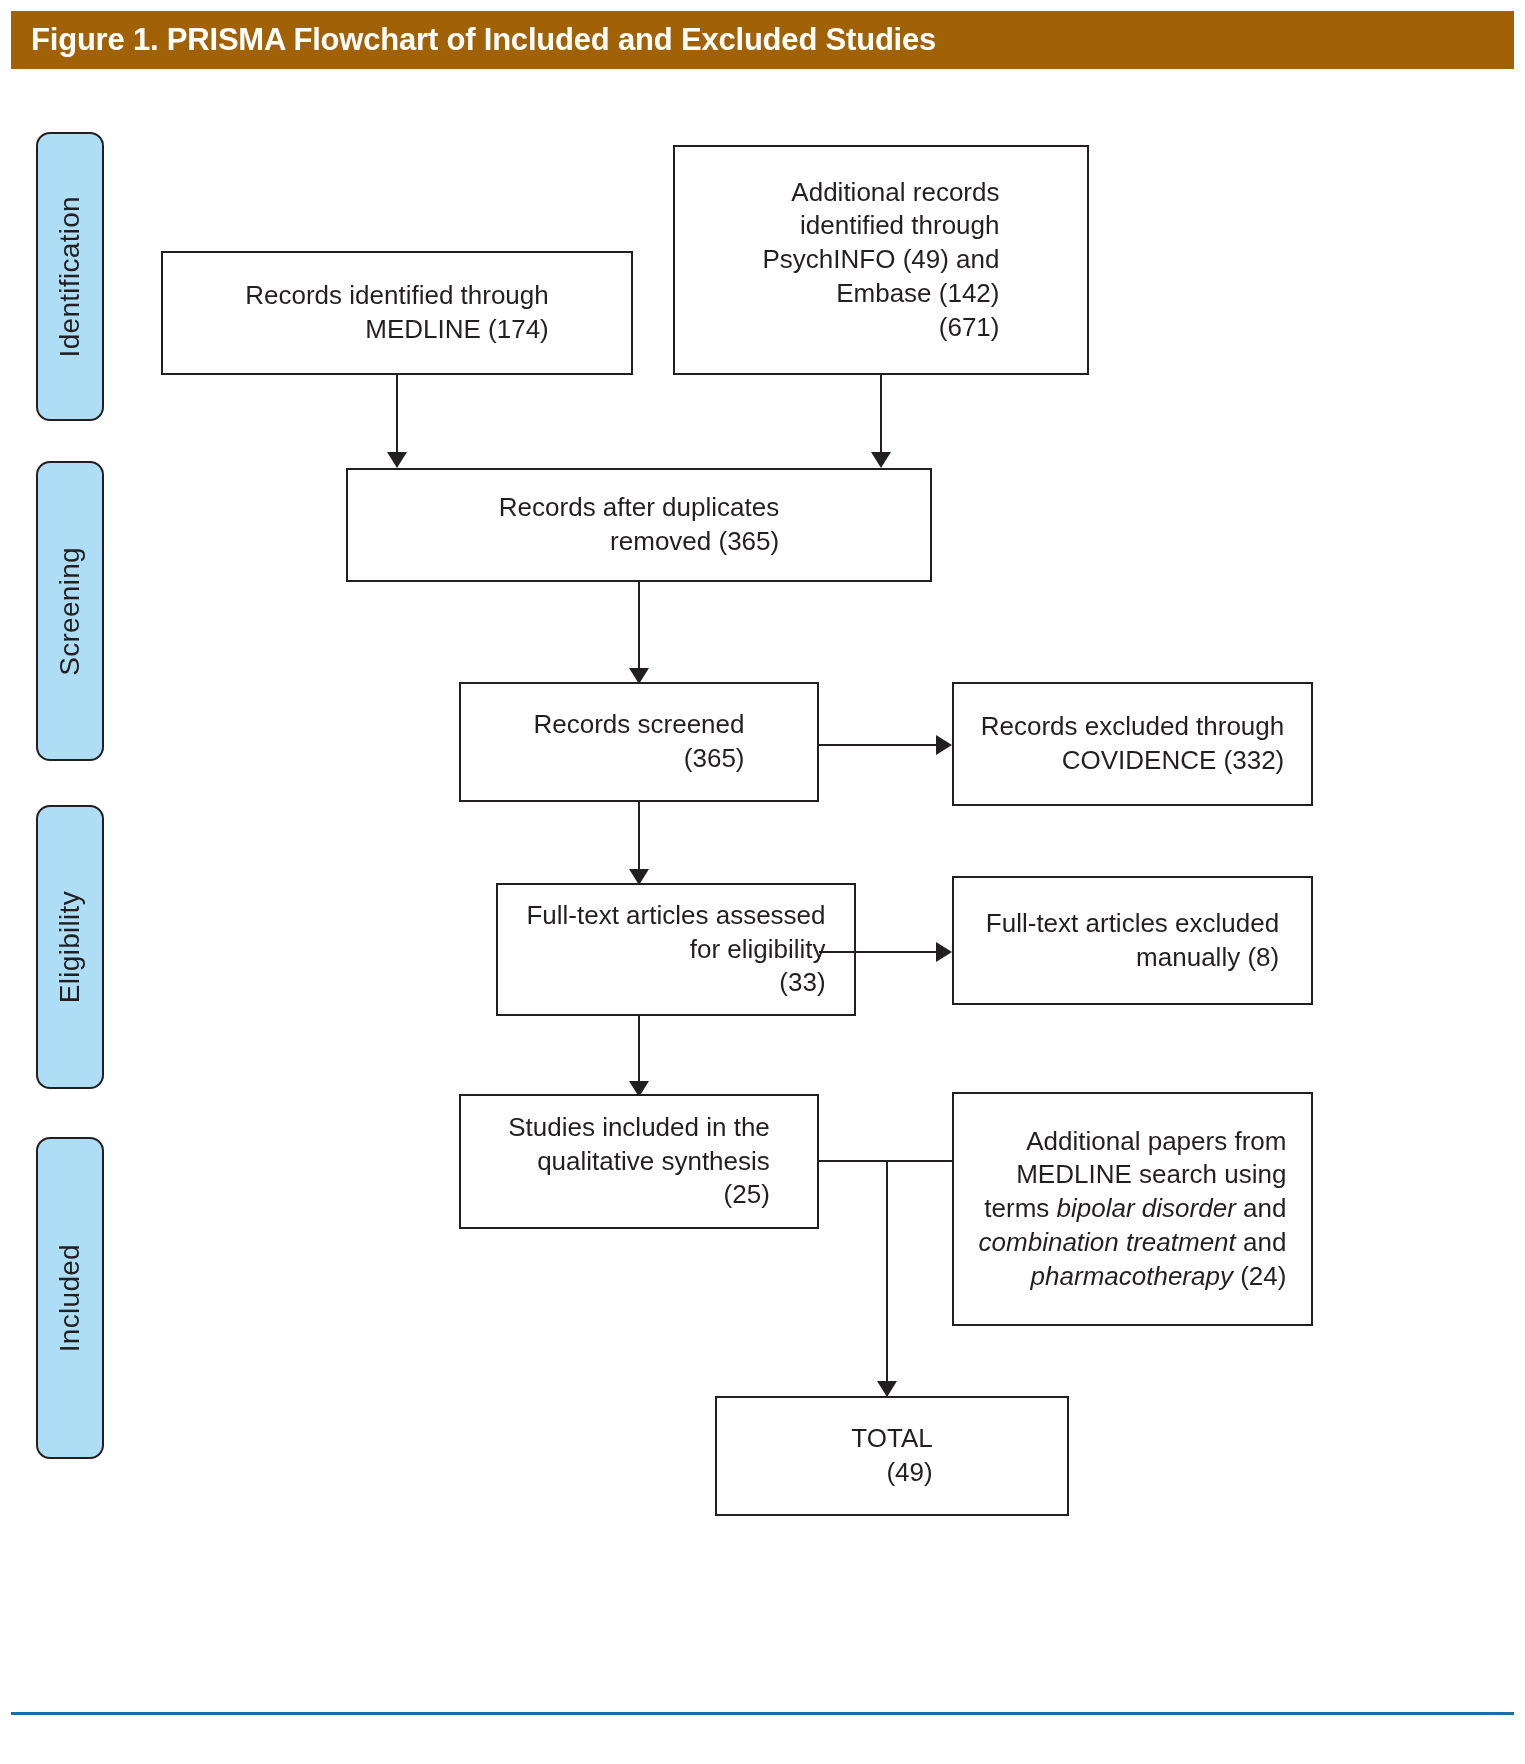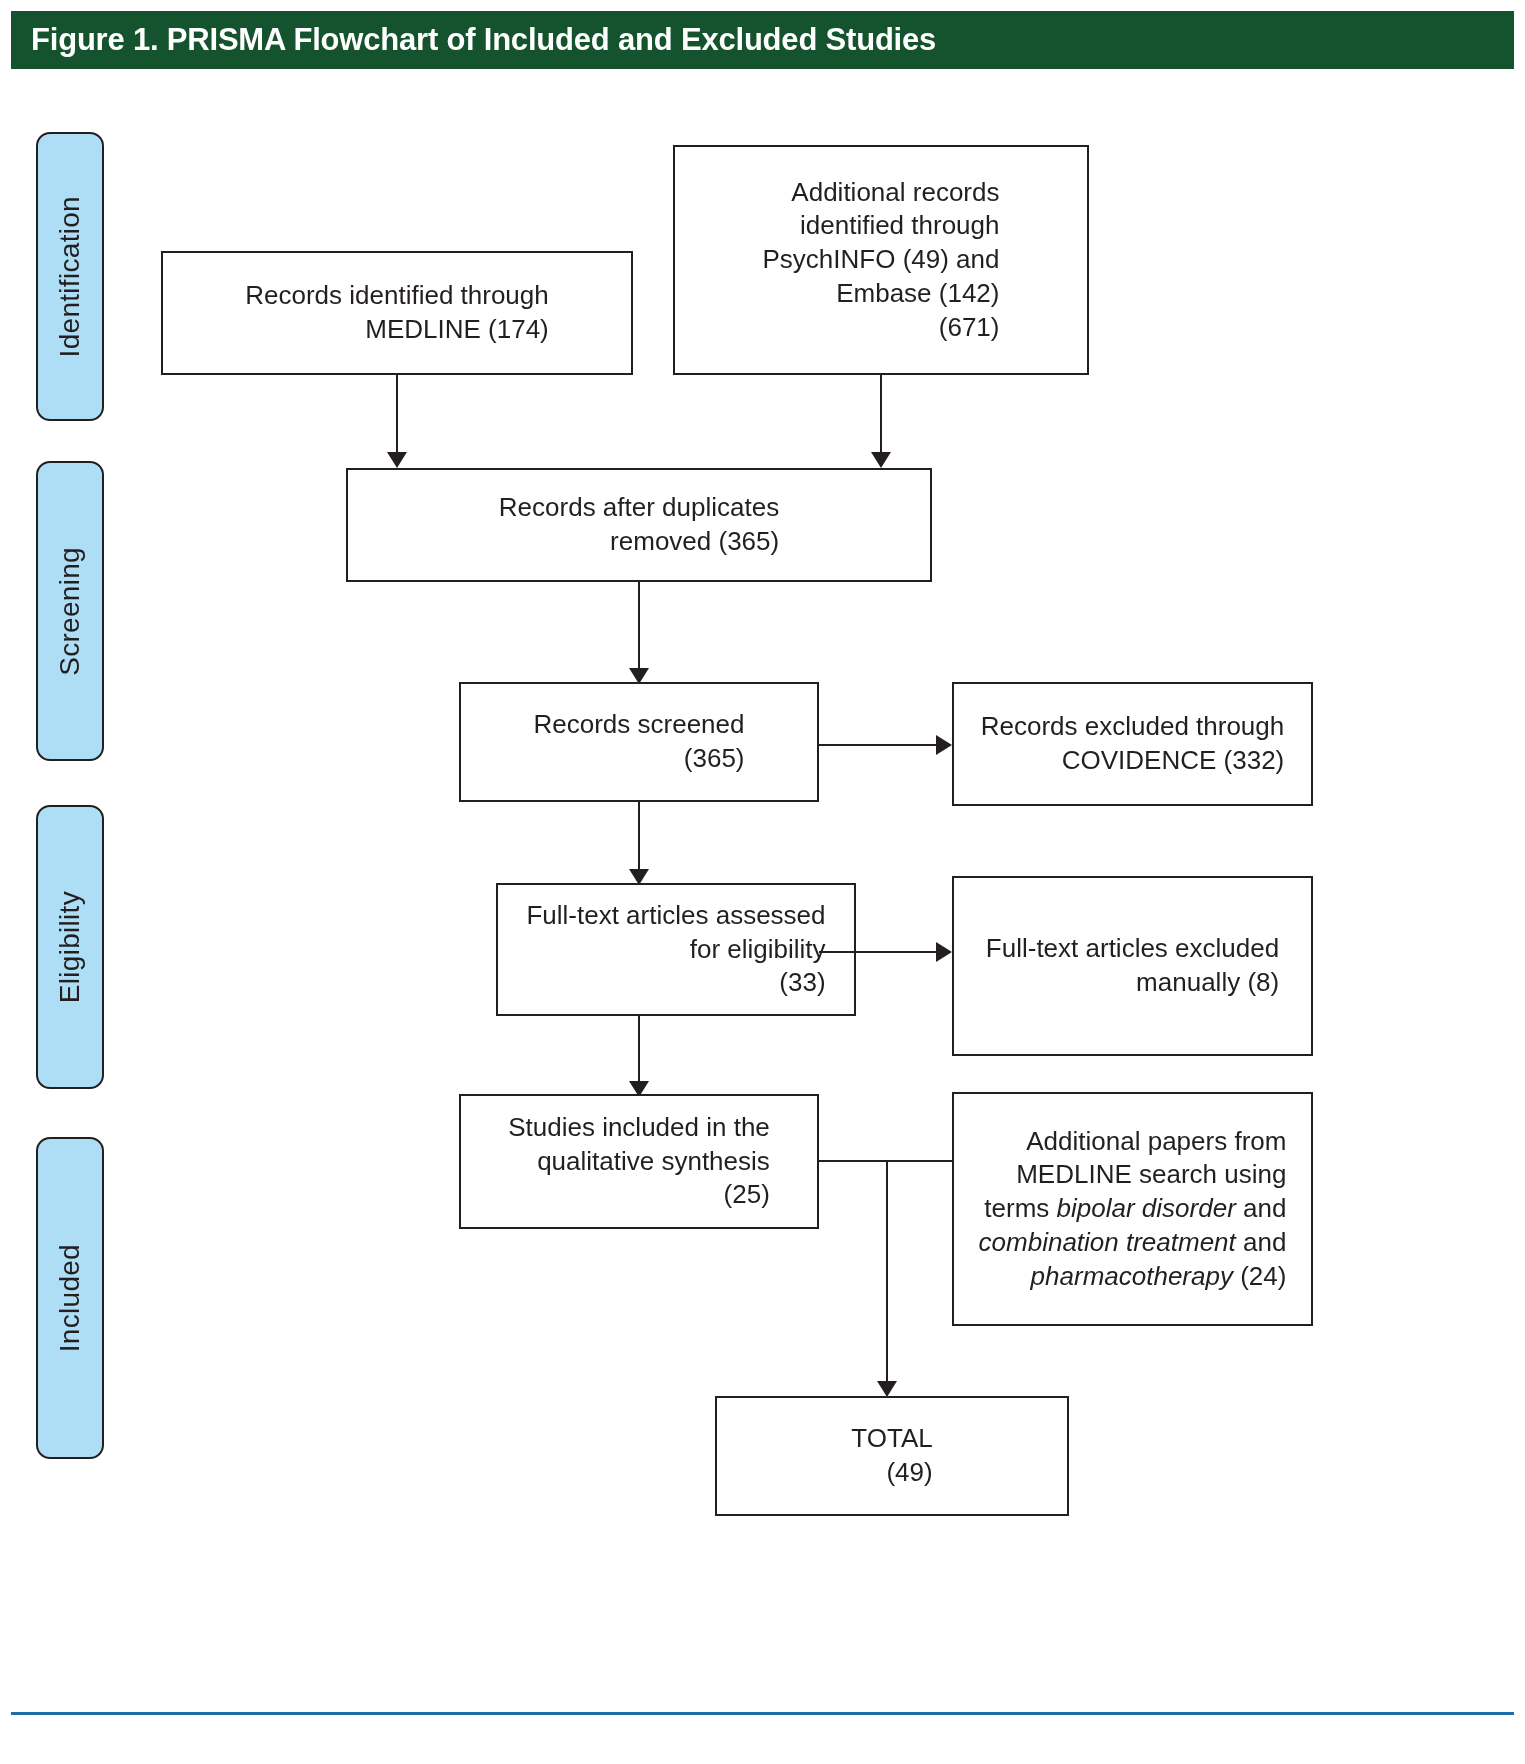--- a/index.html
+++ b/index.html
@@ -4,21 +4,21 @@
 <style>
   html,body{margin:0;padding:0;background:#ffffff;}
   body{
     width:1525px;height:1764px;position:relative;overflow:hidden;
     font-family:"Liberation Sans", sans-serif;
     -webkit-font-smoothing:antialiased;
   }
   
   #header-bar{
     position:absolute;left:11px;top:11px;width:1503px;height:58px;
-    background:#14532d;
+    background:#a16207;
     display:flex;align-items:center;
   }
   #header-title{
     color:#ffffff;font-size:31px;font-weight:bold;letter-spacing:-0.2px;
     padding-left:20px;white-space:nowrap;
   }
   
   .stage-box{
     position:absolute;
     background:#addef5;
@@ -142,21 +142,21 @@
 <div class="arrow-down" style="left:629px;top:869px;"></div>
 
 <div class="flow-box" style="left:459px;top:883px;width:360px;height:133px;margin-left:37px;">
   <div class="flow-text">
     <span>Full-text articles assessed</span><br>
     <span>for eligibility</span><br>
     <span>(33)</span>
   </div>
 </div>
 
-<div class="flow-box" style="left:952px;top:876px;width:361px;height:180px;">
+<div class="flow-box" style="left:952px;top:876px;width:361px;height:129px;">
   <div class="flow-text">
     <span>Full-text articles excluded</span><br>
     <span>manually (8)</span>
   </div>
 </div>
 
 <div class="hline" style="left:819px;top:951px;width:118px;"></div>
 <div class="arrow-right" style="left:936px;top:942px;"></div>
 
 <div class="vline" style="left:638px;top:1016px;height:72px;"></div>

